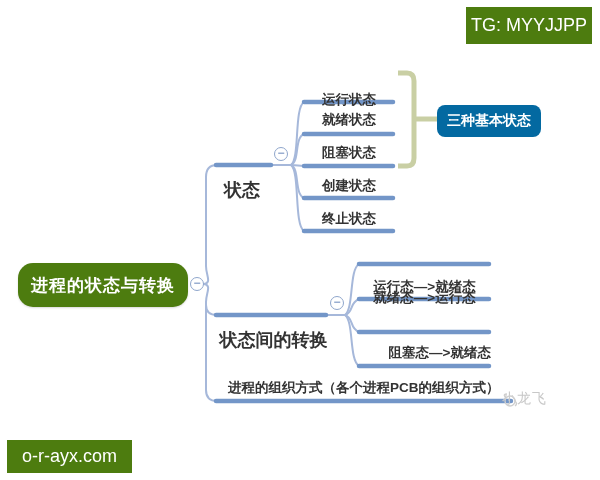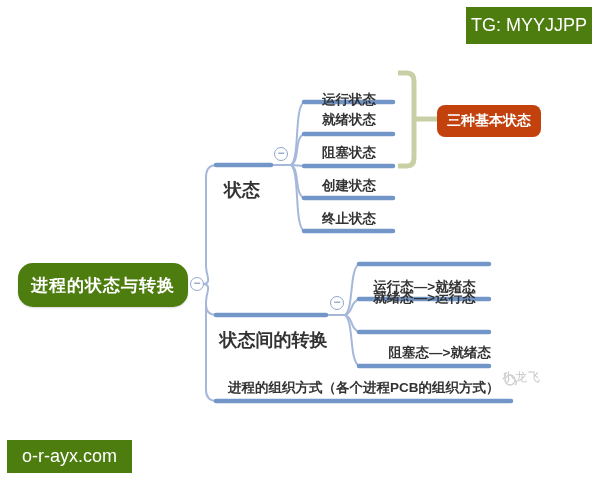--- a/index.html
+++ b/index.html
@@ -14,41 +14,41 @@
     color:#fff;font-size:17px;font-weight:700;letter-spacing:1px;
     display:flex;align-items:center;justify-content:center;
     box-shadow:0 1px 2px rgba(0,0,0,.15);
   }
   
   .topic{color:#333;font-weight:600;text-align:center;white-space:nowrap;}
   .topic.lv1{font-size:18px;margin-top:36px;}
   .topic.lv2{font-size:13.5px;}
   
   .summary-node{
-    left:437px;top:105px;width:104px;height:32px;background:#c2410c;border-radius:8px;
+    left:437px;top:105px;width:104px;height:32px;background:#0369a1;border-radius:8px;
     color:#fff;font-size:14px;font-weight:700;
     display:flex;align-items:center;justify-content:center;
   }
   
   .collapse{
     width:14px;height:14px;border-radius:50%;background:#fff;border:1.5px solid #8FA6CC;
     color:#8FA6CC;font-size:12px;line-height:10px;text-align:center;box-sizing:border-box;
     font-weight:700;
   }
   
   .badge{
     background:#4d7c0f;color:#fff;font-size:18px;display:flex;align-items:center;justify-content:center;
     white-space:nowrap;
   }
   .badge.tr{left:466px;top:7px;width:126px;height:37px;}
   .badge.bl{left:7px;top:440px;width:125px;height:33px;}
   
   .watermark{
-    left:502px;top:369px;display:flex;align-items:center;gap:3px;
-    color:#C8C8C8;font-size:12px;letter-spacing:1px;
+    left:502px;top:390px;display:flex;align-items:center;gap:3px;
+    color:#C8C8C8;font-size:14px;letter-spacing:1px;
   }
   svg{position:absolute;left:0;top:0;}
 </style>
 </head>
 <body>
 
 <div id="screen">
 
   <svg width="600" height="480" viewBox="0 0 600 480">
 

